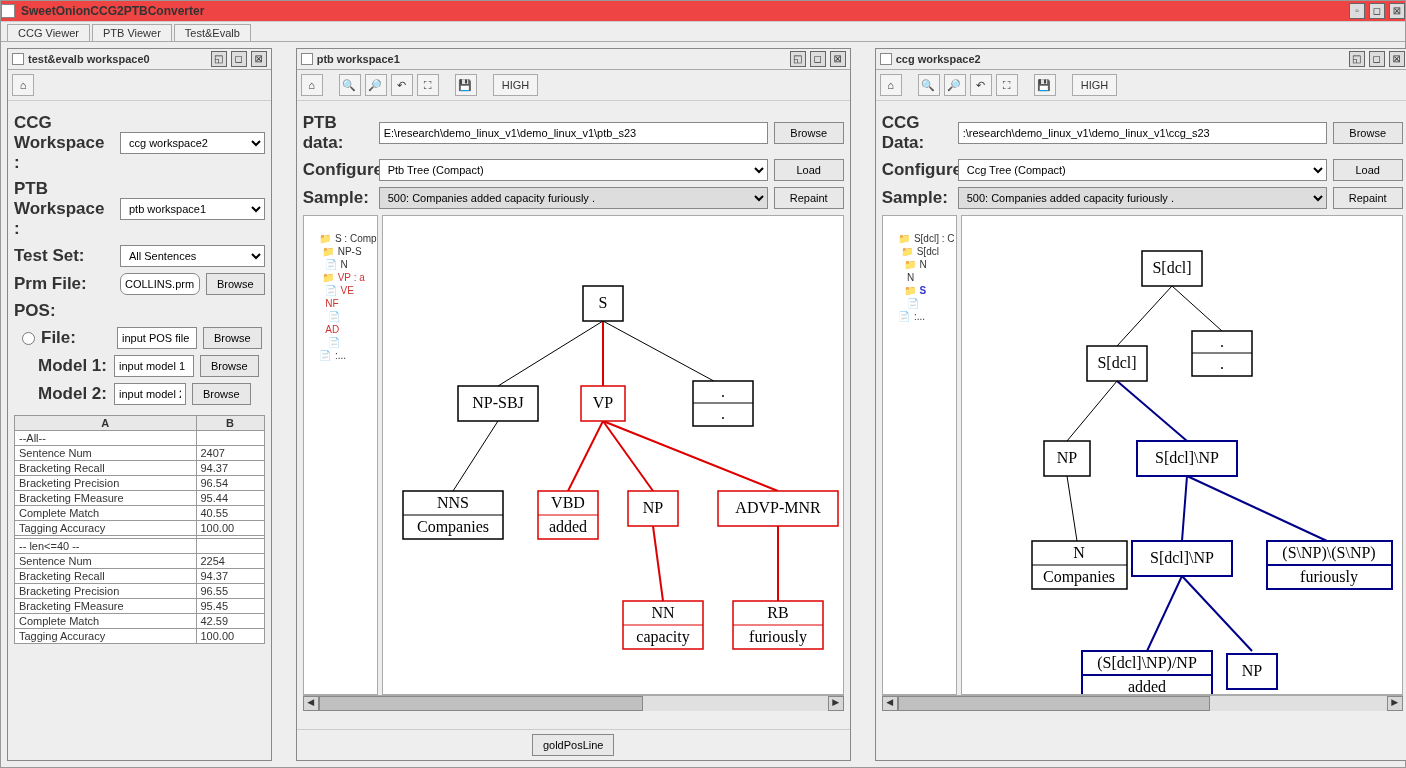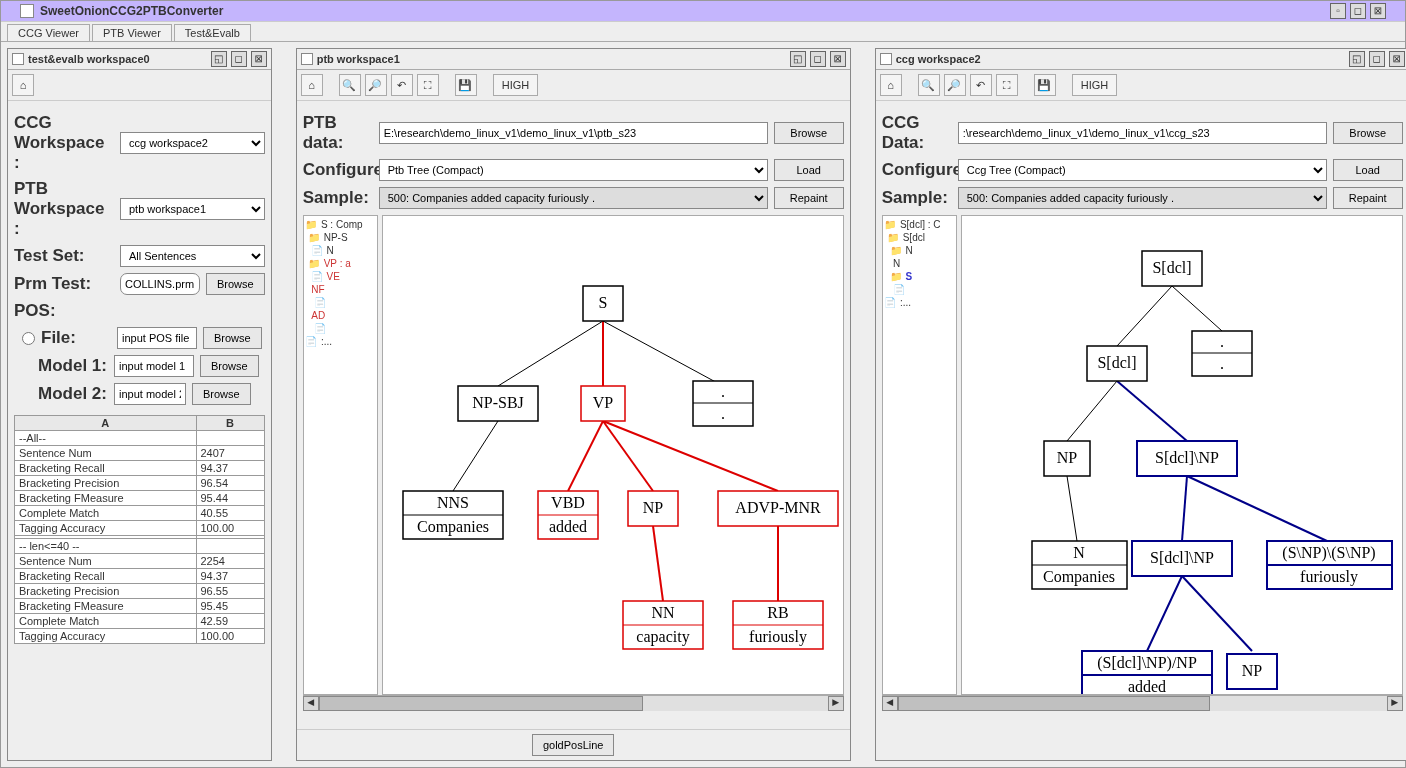--- a/index.html
+++ b/index.html
@@ -16,22 +16,22 @@
   border: 1px solid #999;
   background: #eeeeee;
   width: 100%;
   height: 100%;
   display: flex;
   flex-direction: column;
 }
 .titlebar {
   display: flex;
   align-items: center;
-  padding: 2px 19px;
-  background: #c4b5fd;
+  padding: 2px 0;
+  background: #ef4444;
   border-bottom: 1px solid #ccc;
 }
 .titlebar .title-icon {
   width: 14px; height: 14px;
   border: 1px solid #888; background: #fff;
   margin-right: 6px;
 }
 .titlebar .title-text { font-weight: bold; flex: 1; }
 .win-controls { display: flex; gap: 4px; }
 .win-btn {
@@ -128,21 +128,21 @@
   text-align: left;
   background: #fff;
 }
 .results-table th { background: #e8e8e8; text-align: center; }
 .tree-explorer {
   width: 75px;
   border: 1px solid #aaa;
   background: #fff;
   overflow: hidden;
   font-size: 10px;
-  padding: 2px;
+  padding: 16px;
 }
 .tree-explorer .node { white-space: nowrap; padding: 1px 0; }
 .tree-explorer .node.red { color: #c33; }
 .tree-explorer .node.blue { color: #33c; font-weight: bold; }
 .tree-canvas {
   flex: 1;
   border: 1px solid #aaa;
   background: #fff;
   position: relative;
   overflow: auto;
@@ -213,21 +213,21 @@
         </div>
         <div class="form-row">
           <label>PTB Workspace :</label>
           <select class="combo" style="flex:1"><option>ptb workspace1</option></select>
         </div>
         <div class="form-row">
           <label>Test Set:</label>
           <select class="combo" style="flex:1"><option>All Sentences</option></select>
         </div>
         <div class="form-row">
-          <label>Prm Test:</label>
+          <label>Prm File:</label>
           <input type="text" style="width: 80px; border-radius: 7px;" value="COLLINS.prm">
           <button class="btn">Browse</button>
         </div>
         <div class="form-row">
           <label>POS:</label>
         </div>
         <div class="form-row" style="padding-left:8px;">
           <input type="radio" name="posrad" style="">
           <label class="lbl-narrow">File:</label>
           <input type="text" style="width: 80px;" value="input POS file">

